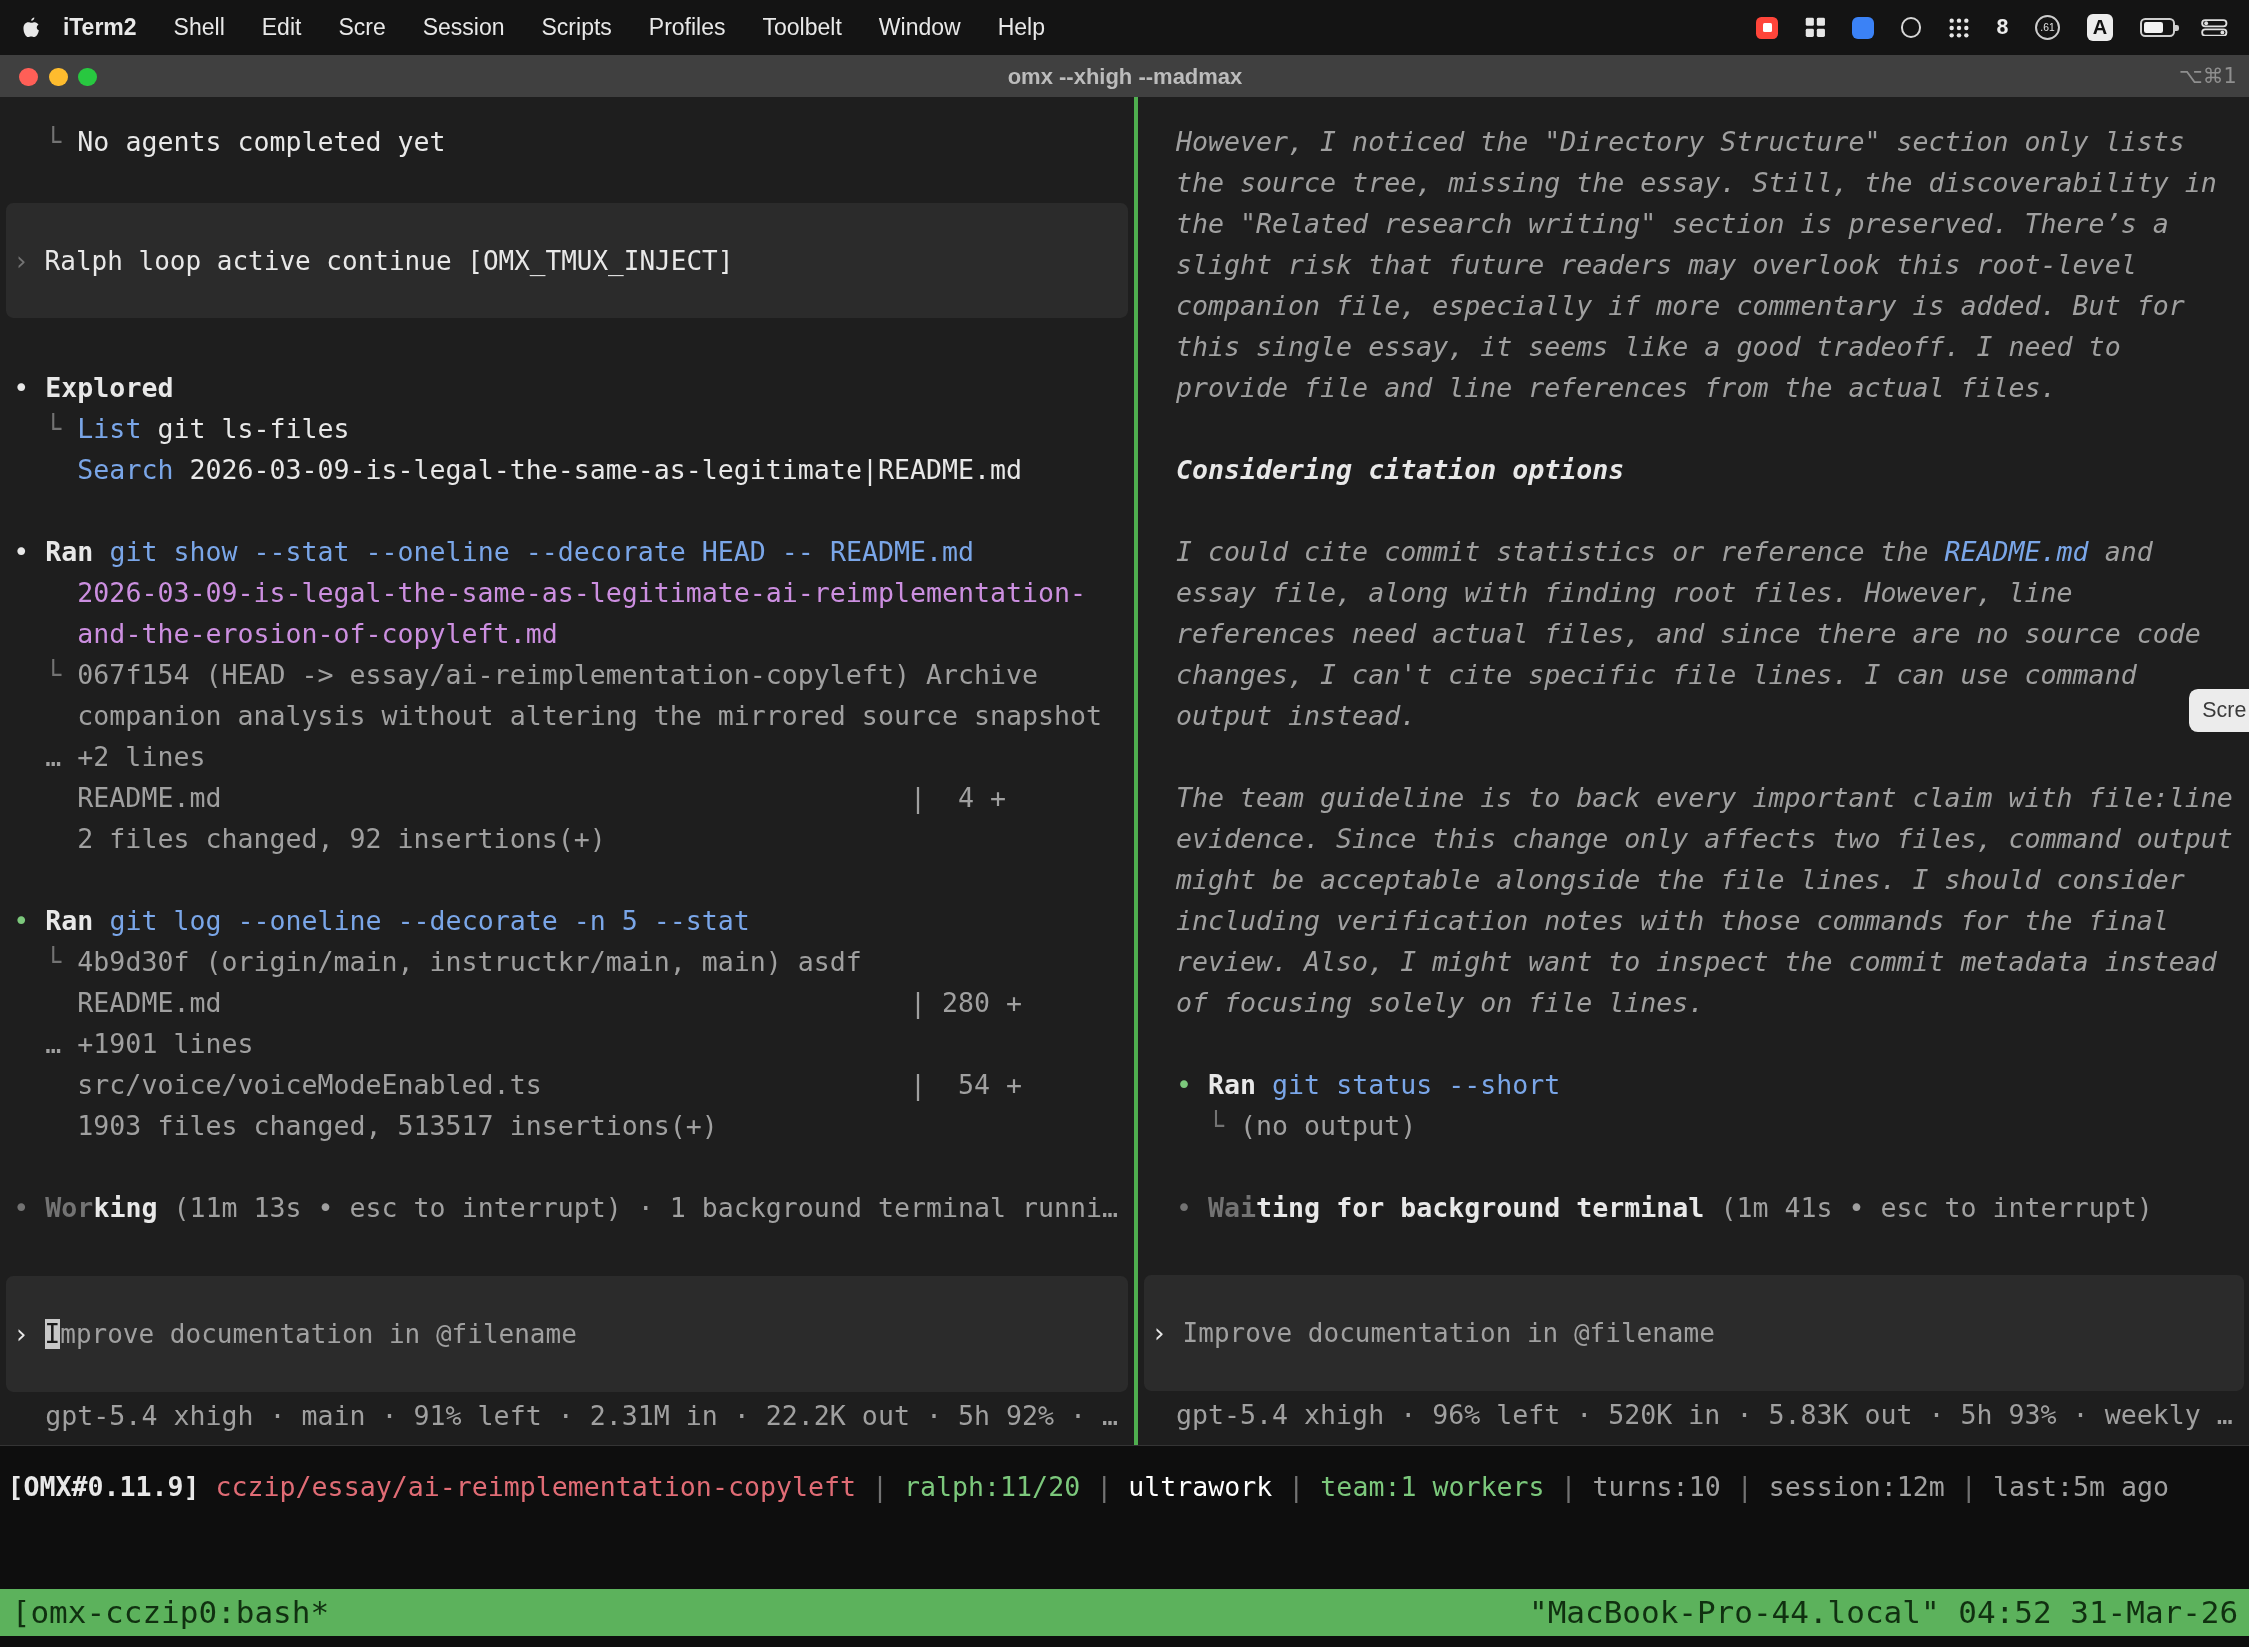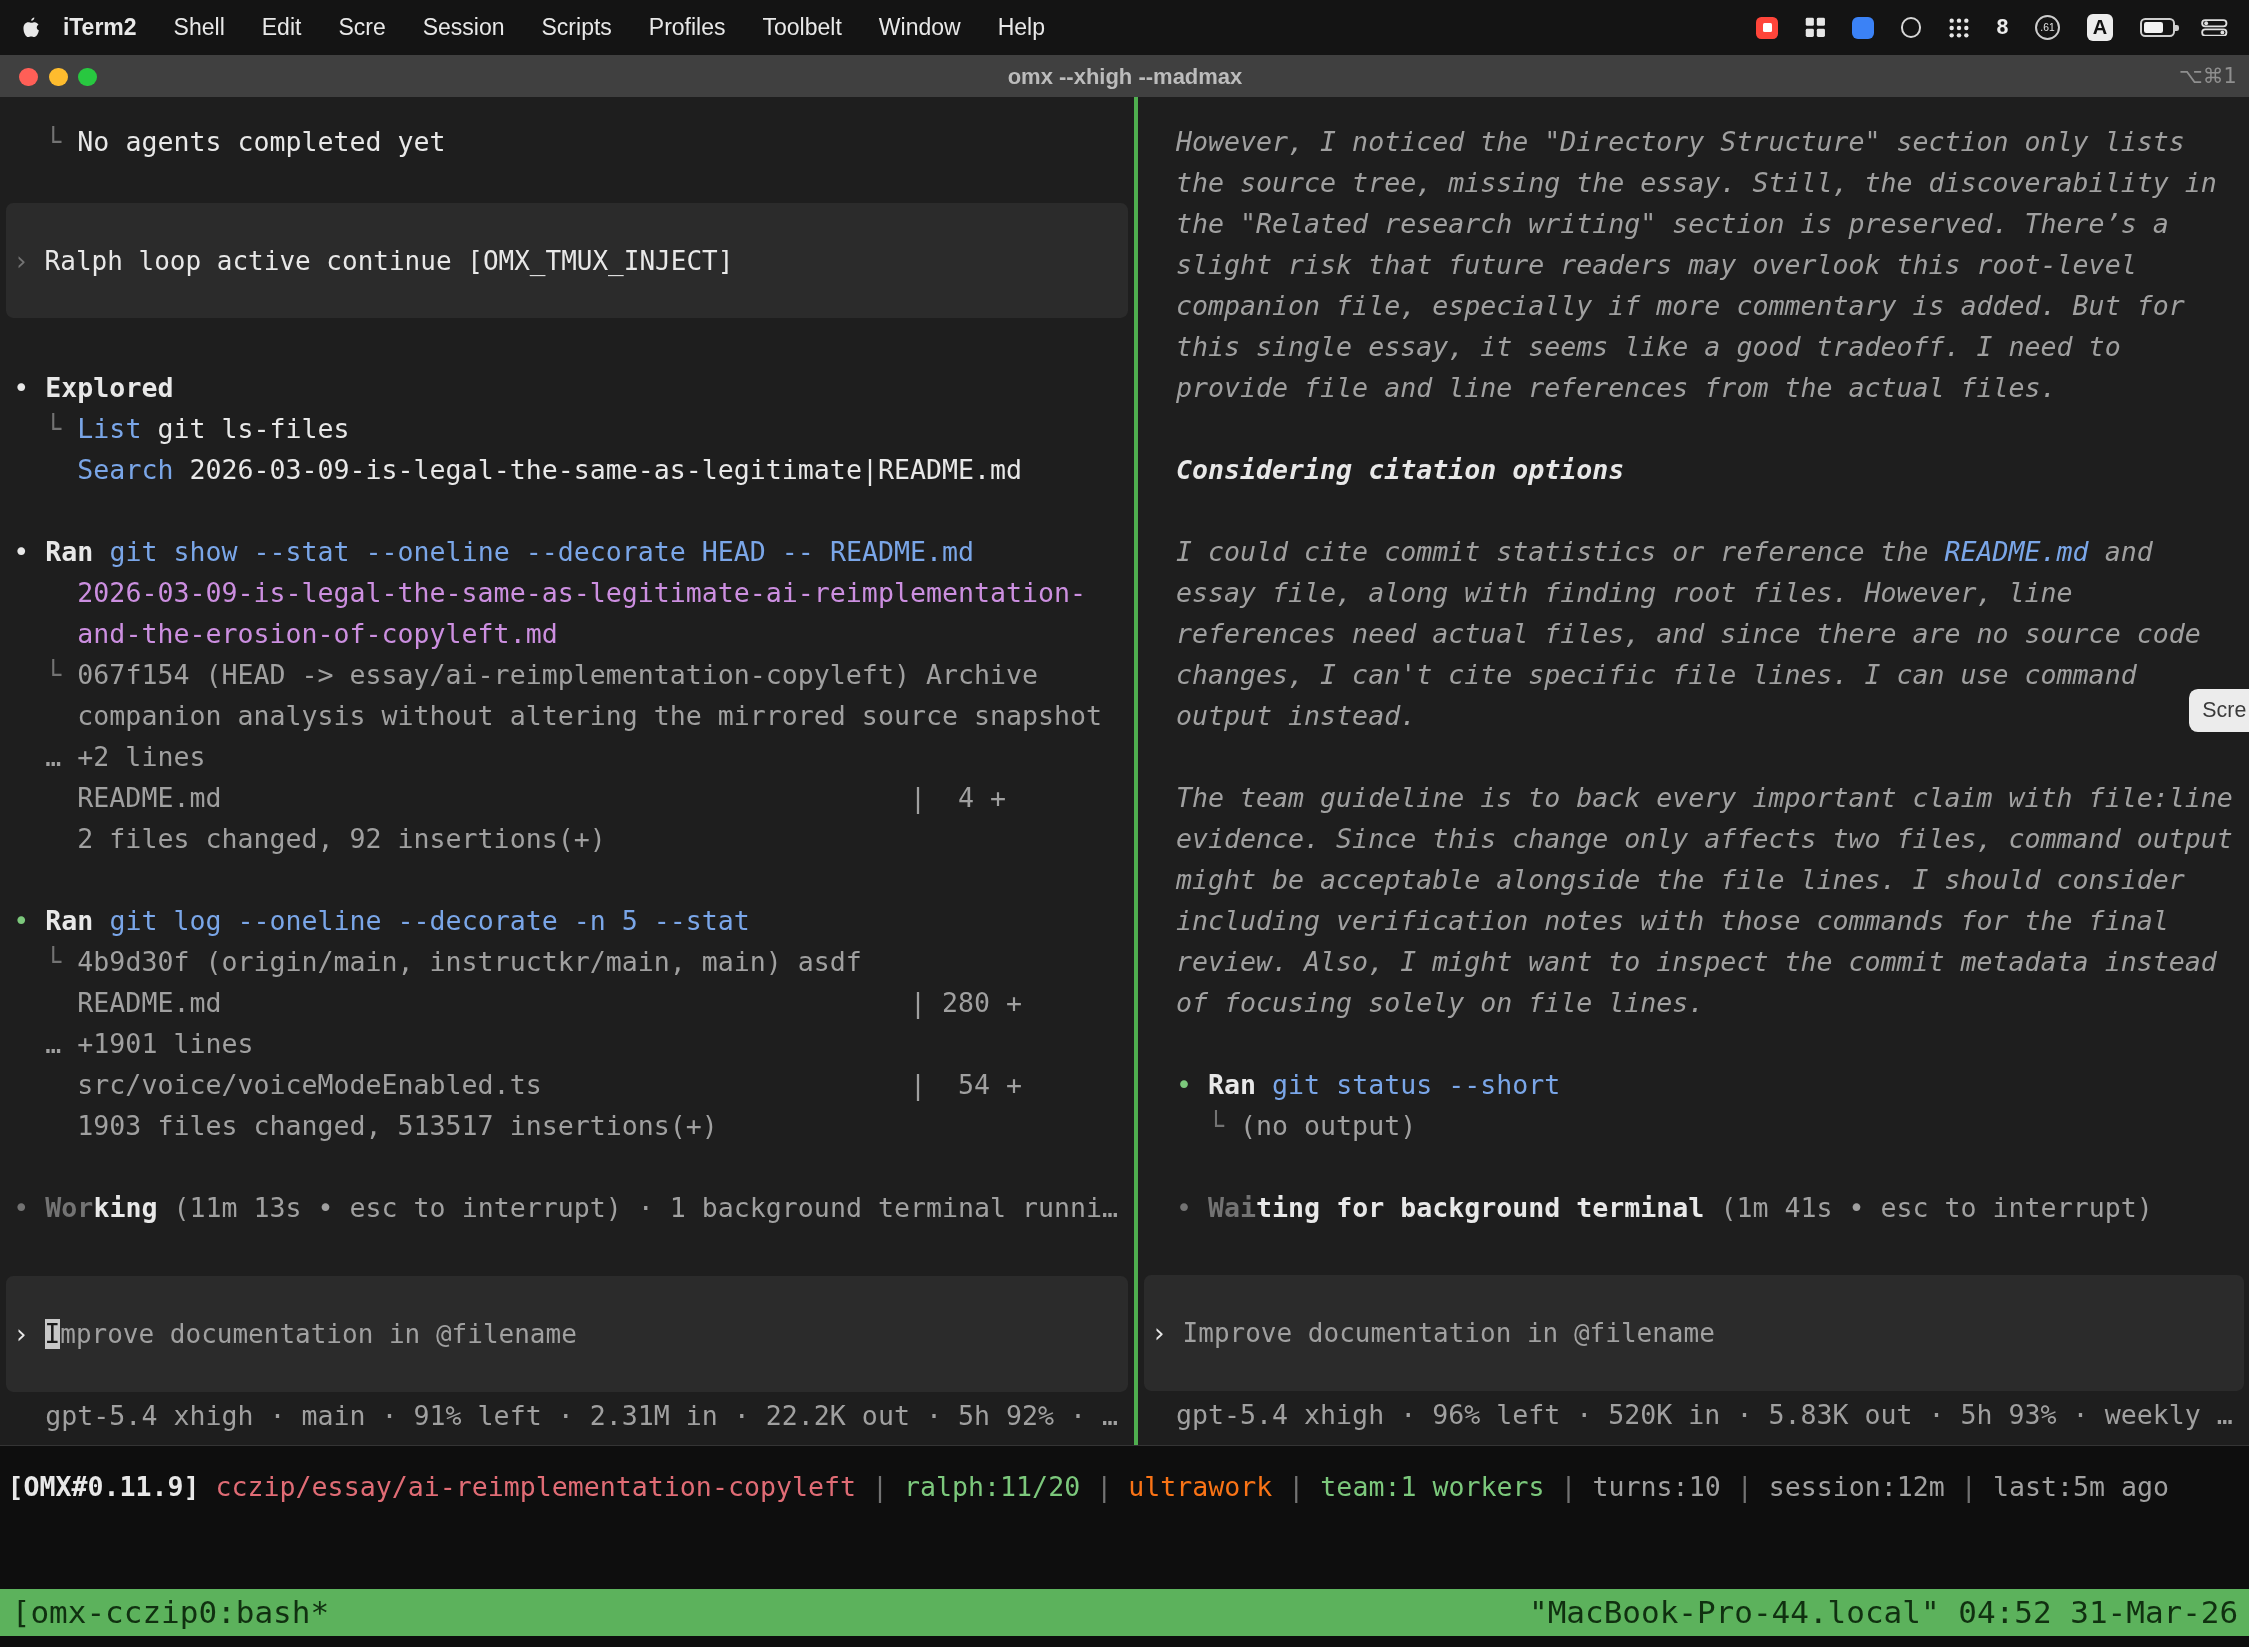--- a/index.html
+++ b/index.html
@@ -52,21 +52,21 @@
 
   .row { height:41px; line-height:41px; white-space:pre; font-size:26.6px; overflow:hidden; color:#e8e8e8; }
   .pane.left .row { padding-left:13.3px; }
   .pane.right .row { padding-left:38px; }
   .spacer { width:100%; }
   .panel { background:#2b2b2b; border-radius:7.4px; margin:0 5.9px; display:flex; align-items:center; overflow:hidden; }
   .prow { white-space:pre; font-size:26px; padding-left:7.4px; color:#e8e8e8; }
 
   .fg { color:#e8e8e8; } .gray { color:#a0a0a0; } .dim { color:#737373; }
   .blue { color:#7aa6e8; } .purple { color:#cc8fe0; } .green { color:#7cc87c; }
-  .red { color:#e06c75; } .magenta { color:#f97316; }
+  .red { color:#e06c75; } .magenta { color:#ffffff; }
   .bold { font-weight:bold; } .it { font-style:italic; }
   .cursor { background:#c8c8c8; color:#1a1a1a; }
 
   
   .omx-line { position:absolute; top:1466px; left:0; right:0; height:41px; line-height:41px;
               white-space:pre; font-size:26.6px; padding-left:7.4px; overflow:hidden; }
 
   
   .tmux { position:absolute; top:1589px; left:0; right:0; height:47px; background:#5cb25c;
           color:#103010; font-size:31px; line-height:47px; display:flex;

